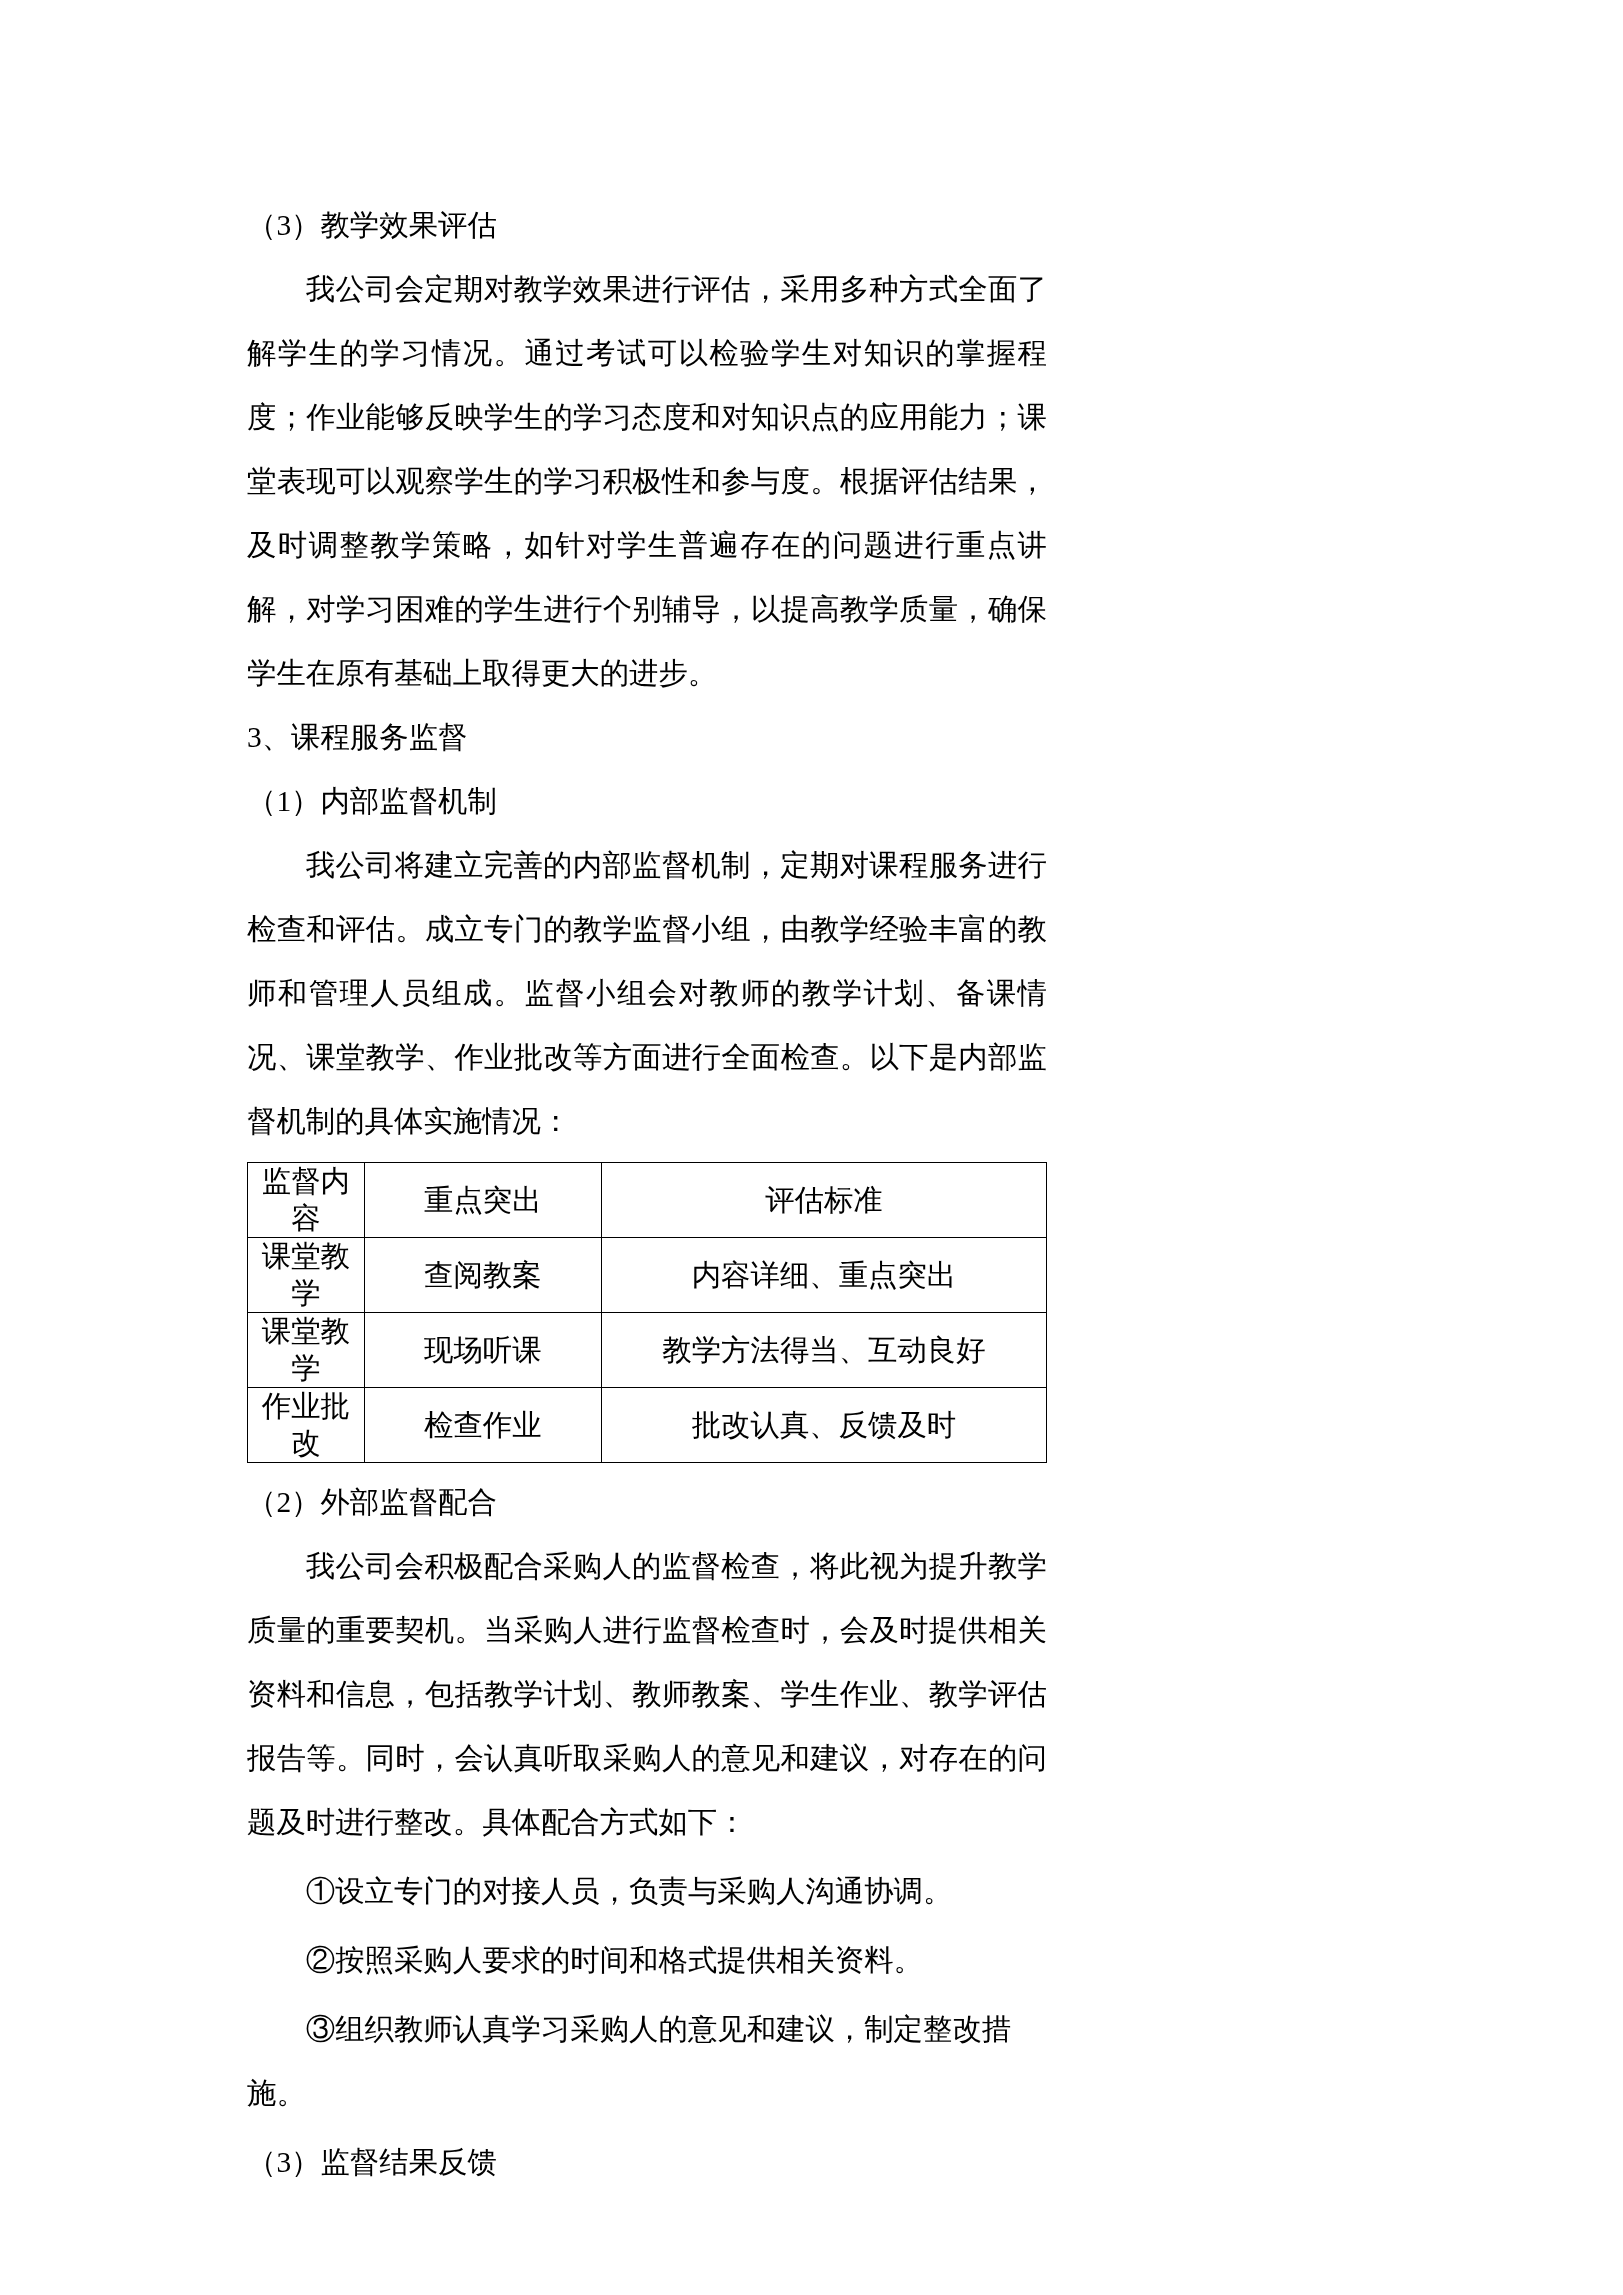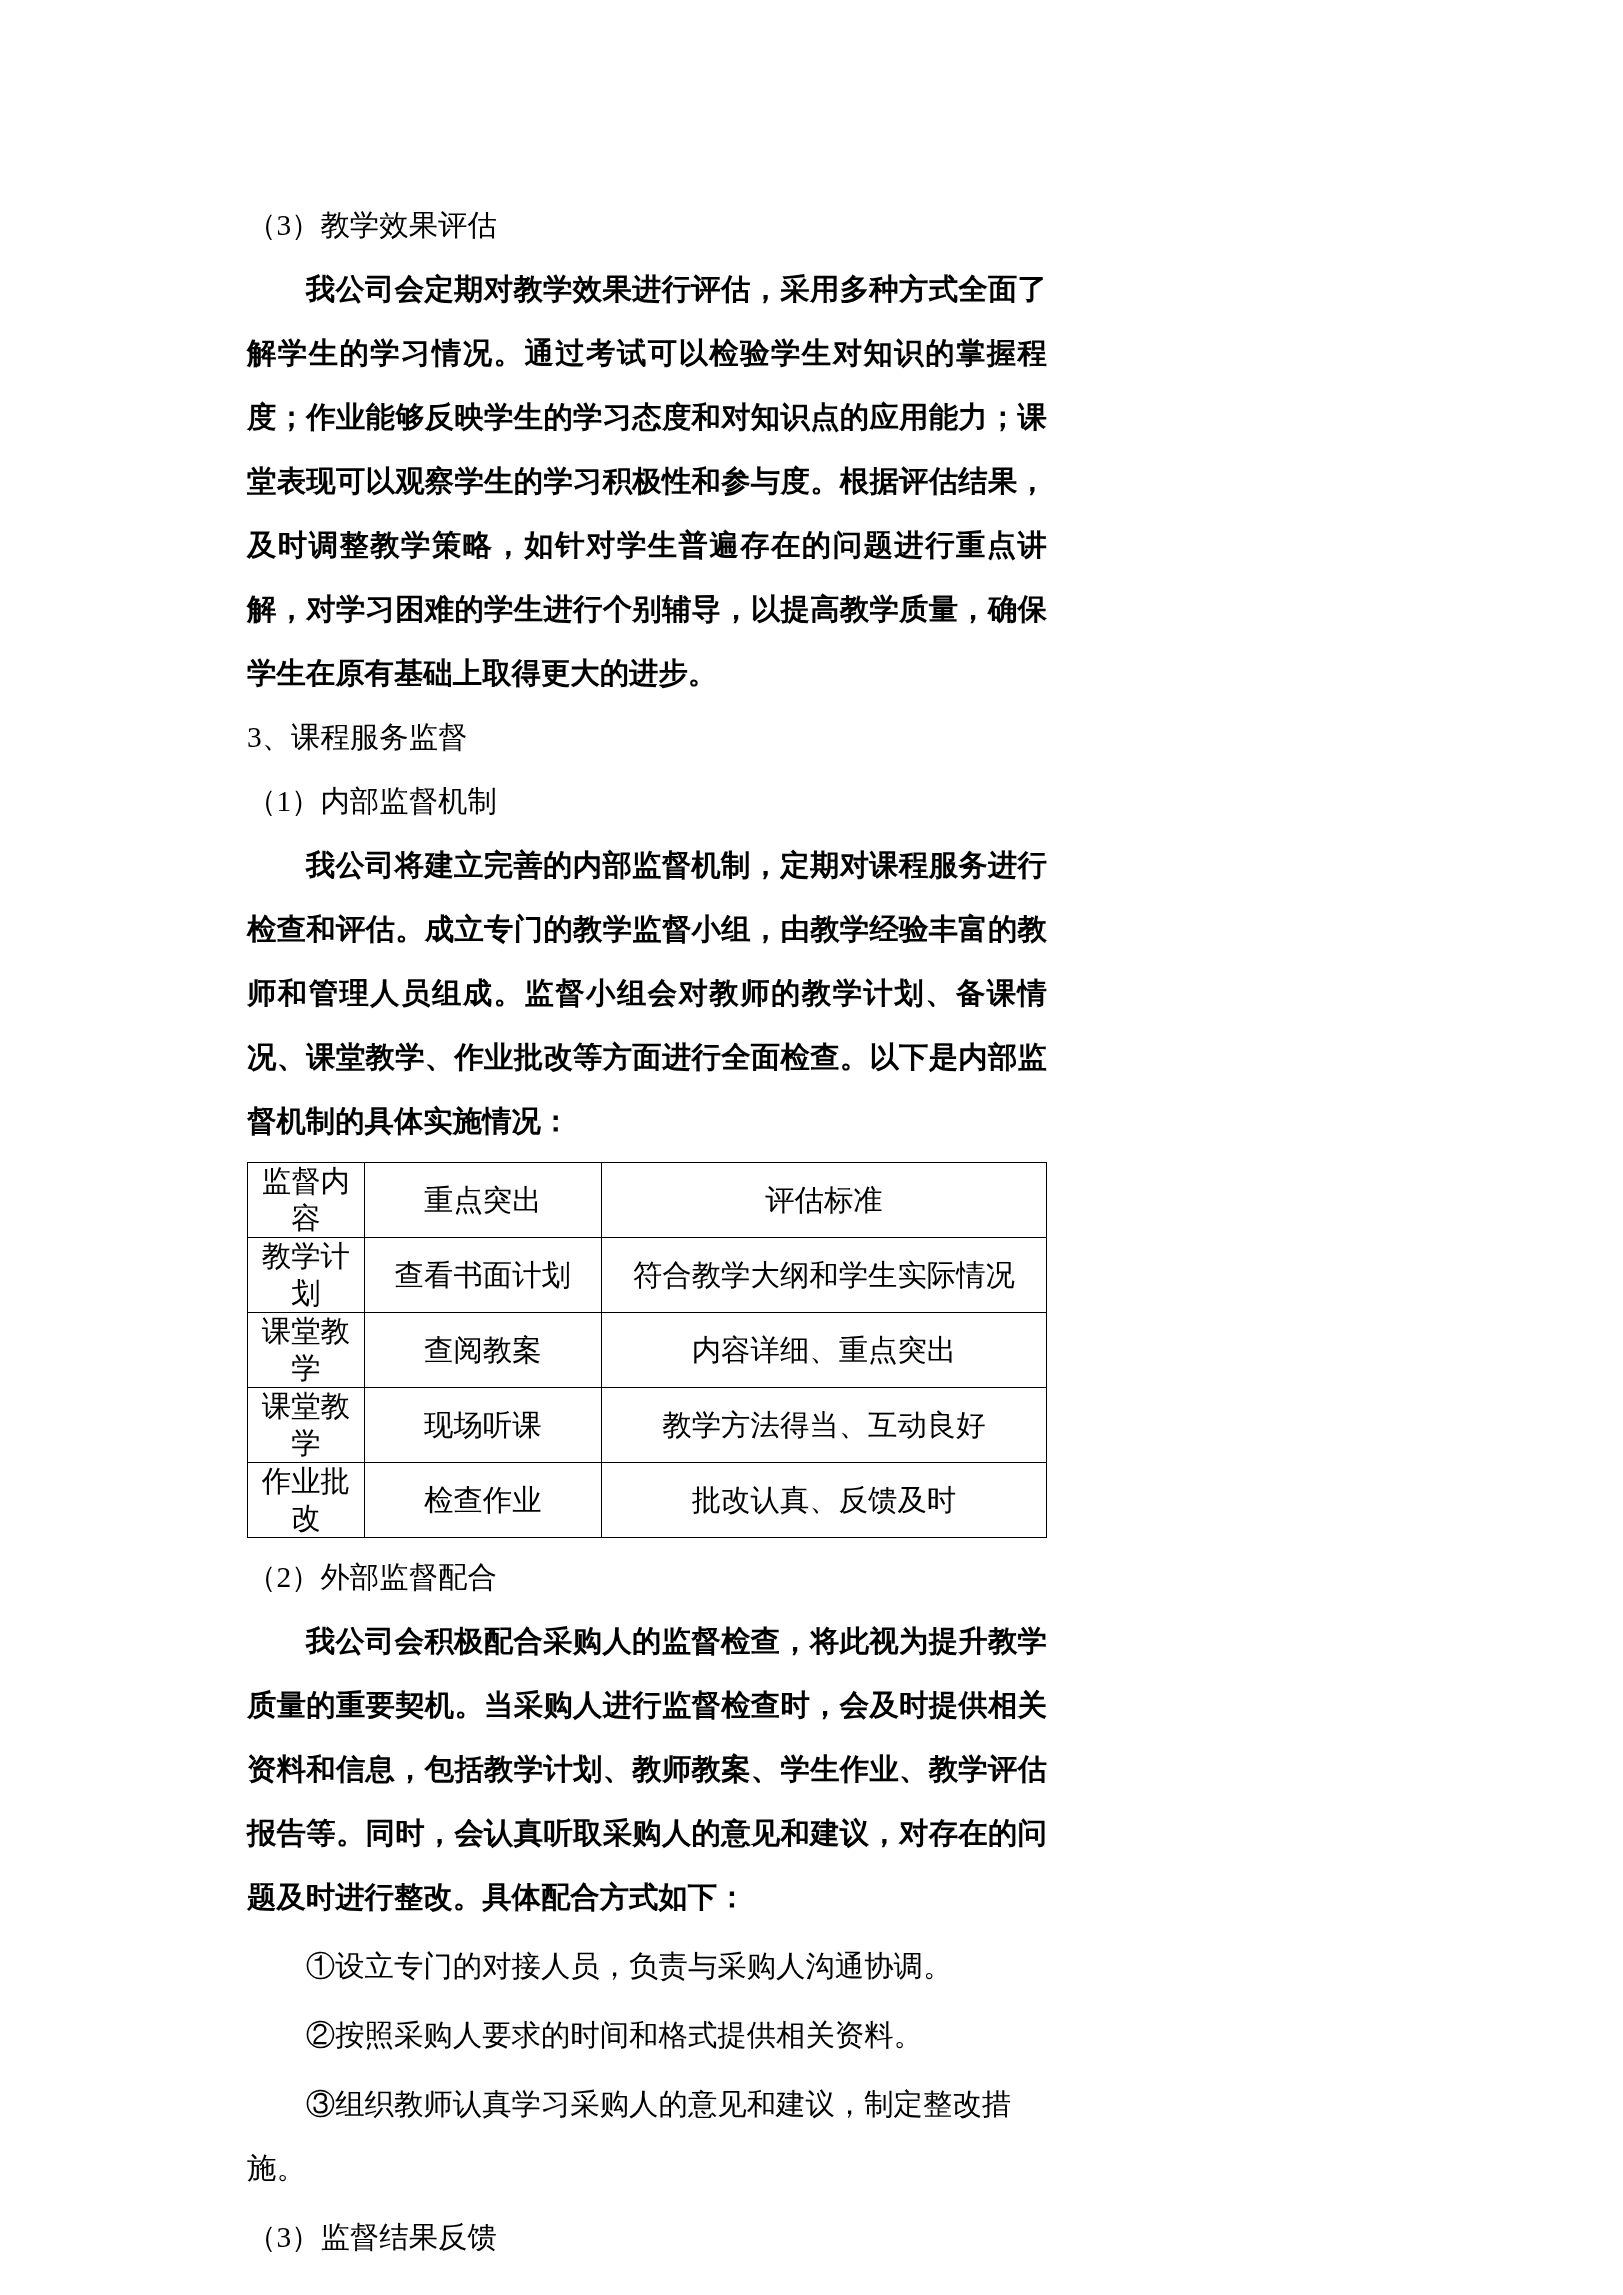--- a/index.html
+++ b/index.html
@@ -24,21 +24,20 @@
   }
   .heading {
     text-align: left;
     text-indent: 0;
   }
   .para {
     text-align: justify;
     text-align-last: left;
     text-indent: 2em;
     word-break: break-all;
-    font-weight: bold;
   }
   .item {
     text-indent: 2em;
     margin: 5.2px 0;
   }
   table.supervision {
     border-collapse: collapse;
     width: 100%;
     margin: 9.2px 0 6.5px 0;
     table-layout: fixed;
@@ -78,25 +77,20 @@
         <col class="c2">
         <col class="c3">
     </colgroup>
     <tbody>
       <tr>
         <td>监督内容</td>
         <td>重点突出</td>
         <td>评估标准</td>
       </tr>
       <tr>
-        <td>教学计划</td>
-        <td>查看书面计划</td>
-        <td>符合教学大纲和学生实际情况</td>
-      </tr>
-      <tr>
         <td>课堂教学</td>
         <td>查阅教案</td>
         <td>内容详细、重点突出</td>
       </tr>
       <tr>
         <td>课堂教学</td>
         <td>现场听课</td>
         <td>教学方法得当、互动良好</td>
       </tr>
       <tr>

